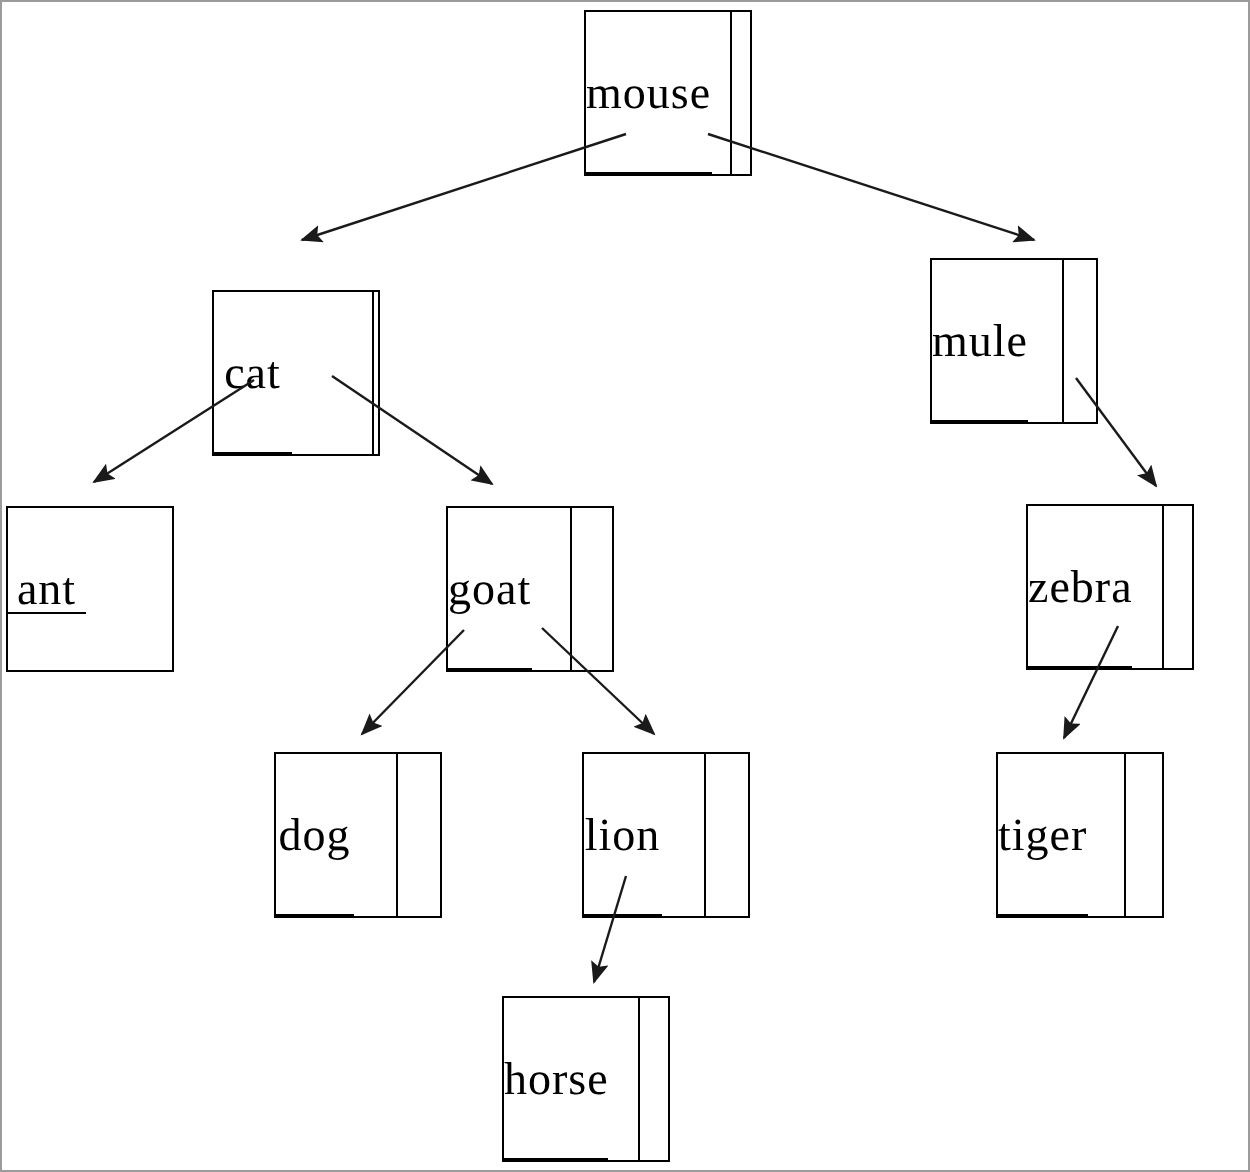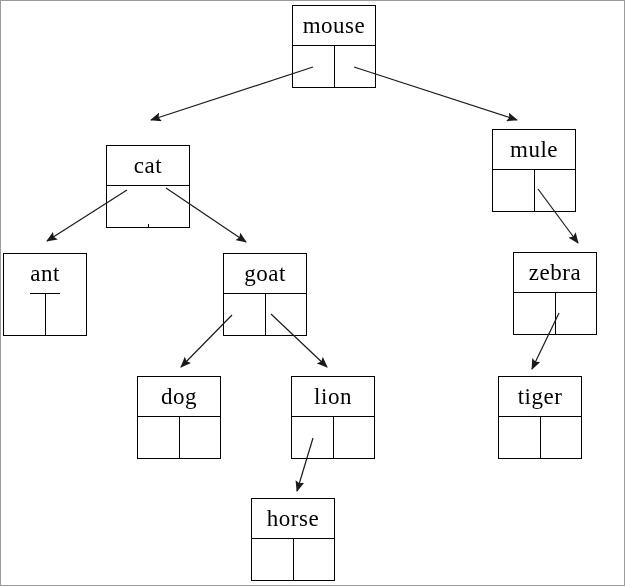--- a/index.html
+++ b/index.html
@@ -21,21 +21,21 @@
     z-index: 2;
   }
   .node {
     position: absolute;
     width: 84px;
     height: 83px;
     box-sizing: border-box;
     border: 1.5px solid #000000;
     background: #ffffff;
     display: flex;
-    flex-direction: column;
+    flex-direction: row;
     z-index: 1;
   }
   .node-label {
     flex: 0 0 38.5px;
     border-bottom: 1.5px solid #000000;
     display: flex;
     align-items: center;
     justify-content: center;
     font-size: 23px;
     line-height: 1;
@@ -61,21 +61,21 @@
           <div class="cell cell-right"></div>
         </div>
       </div>
       <div class="node" style="left: 105px; top: 144px; gap: 38px;">
         <div class="node-label">cat</div>
         <div class="node-cells">
           <div class="cell cell-left"></div>
           <div class="cell cell-right"></div>
         </div>
       </div>
-      <div class="node" style="left: 491px; top: 128px;">
+      <div class="node" style="left: 464px; top: 128px;">
         <div class="node-label">mule</div>
         <div class="node-cells">
           <div class="cell cell-left"></div>
           <div class="cell cell-right"></div>
         </div>
       </div>
       <div class="node" style="left: 2px; top: 252px; align-items: center;">
         <div class="node-label">ant</div>
         <div class="node-cells">
           <div class="cell cell-left"></div>

